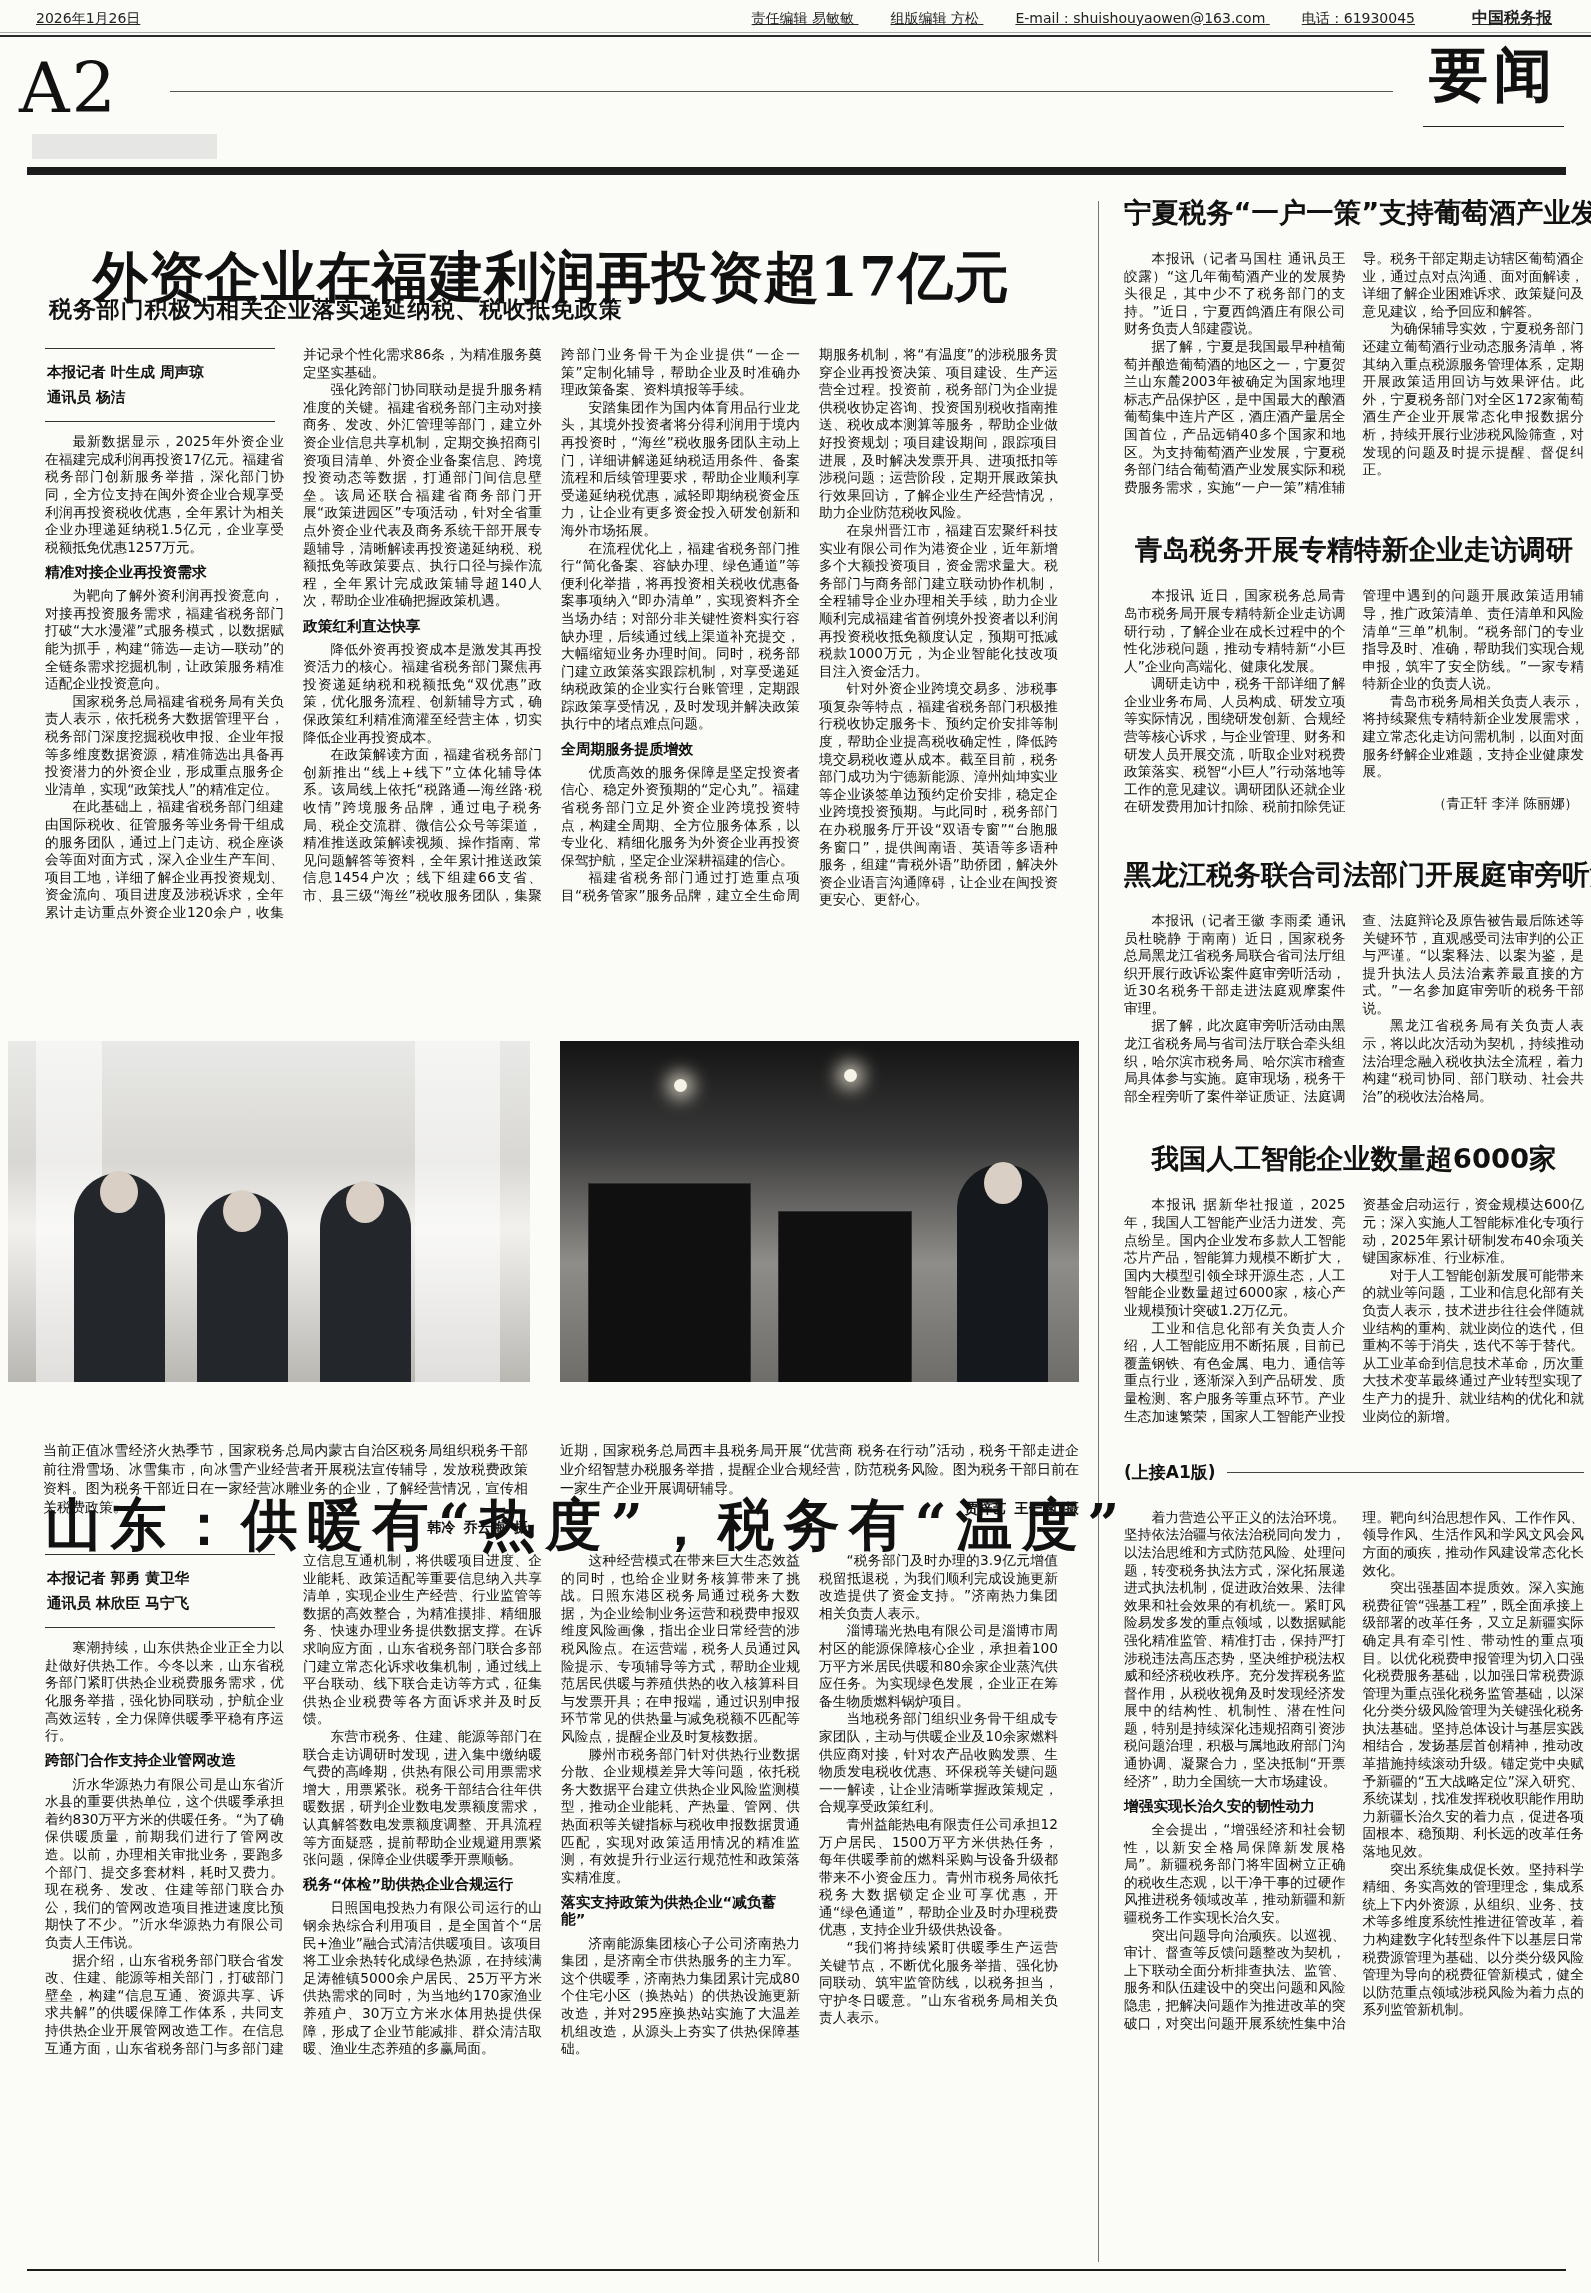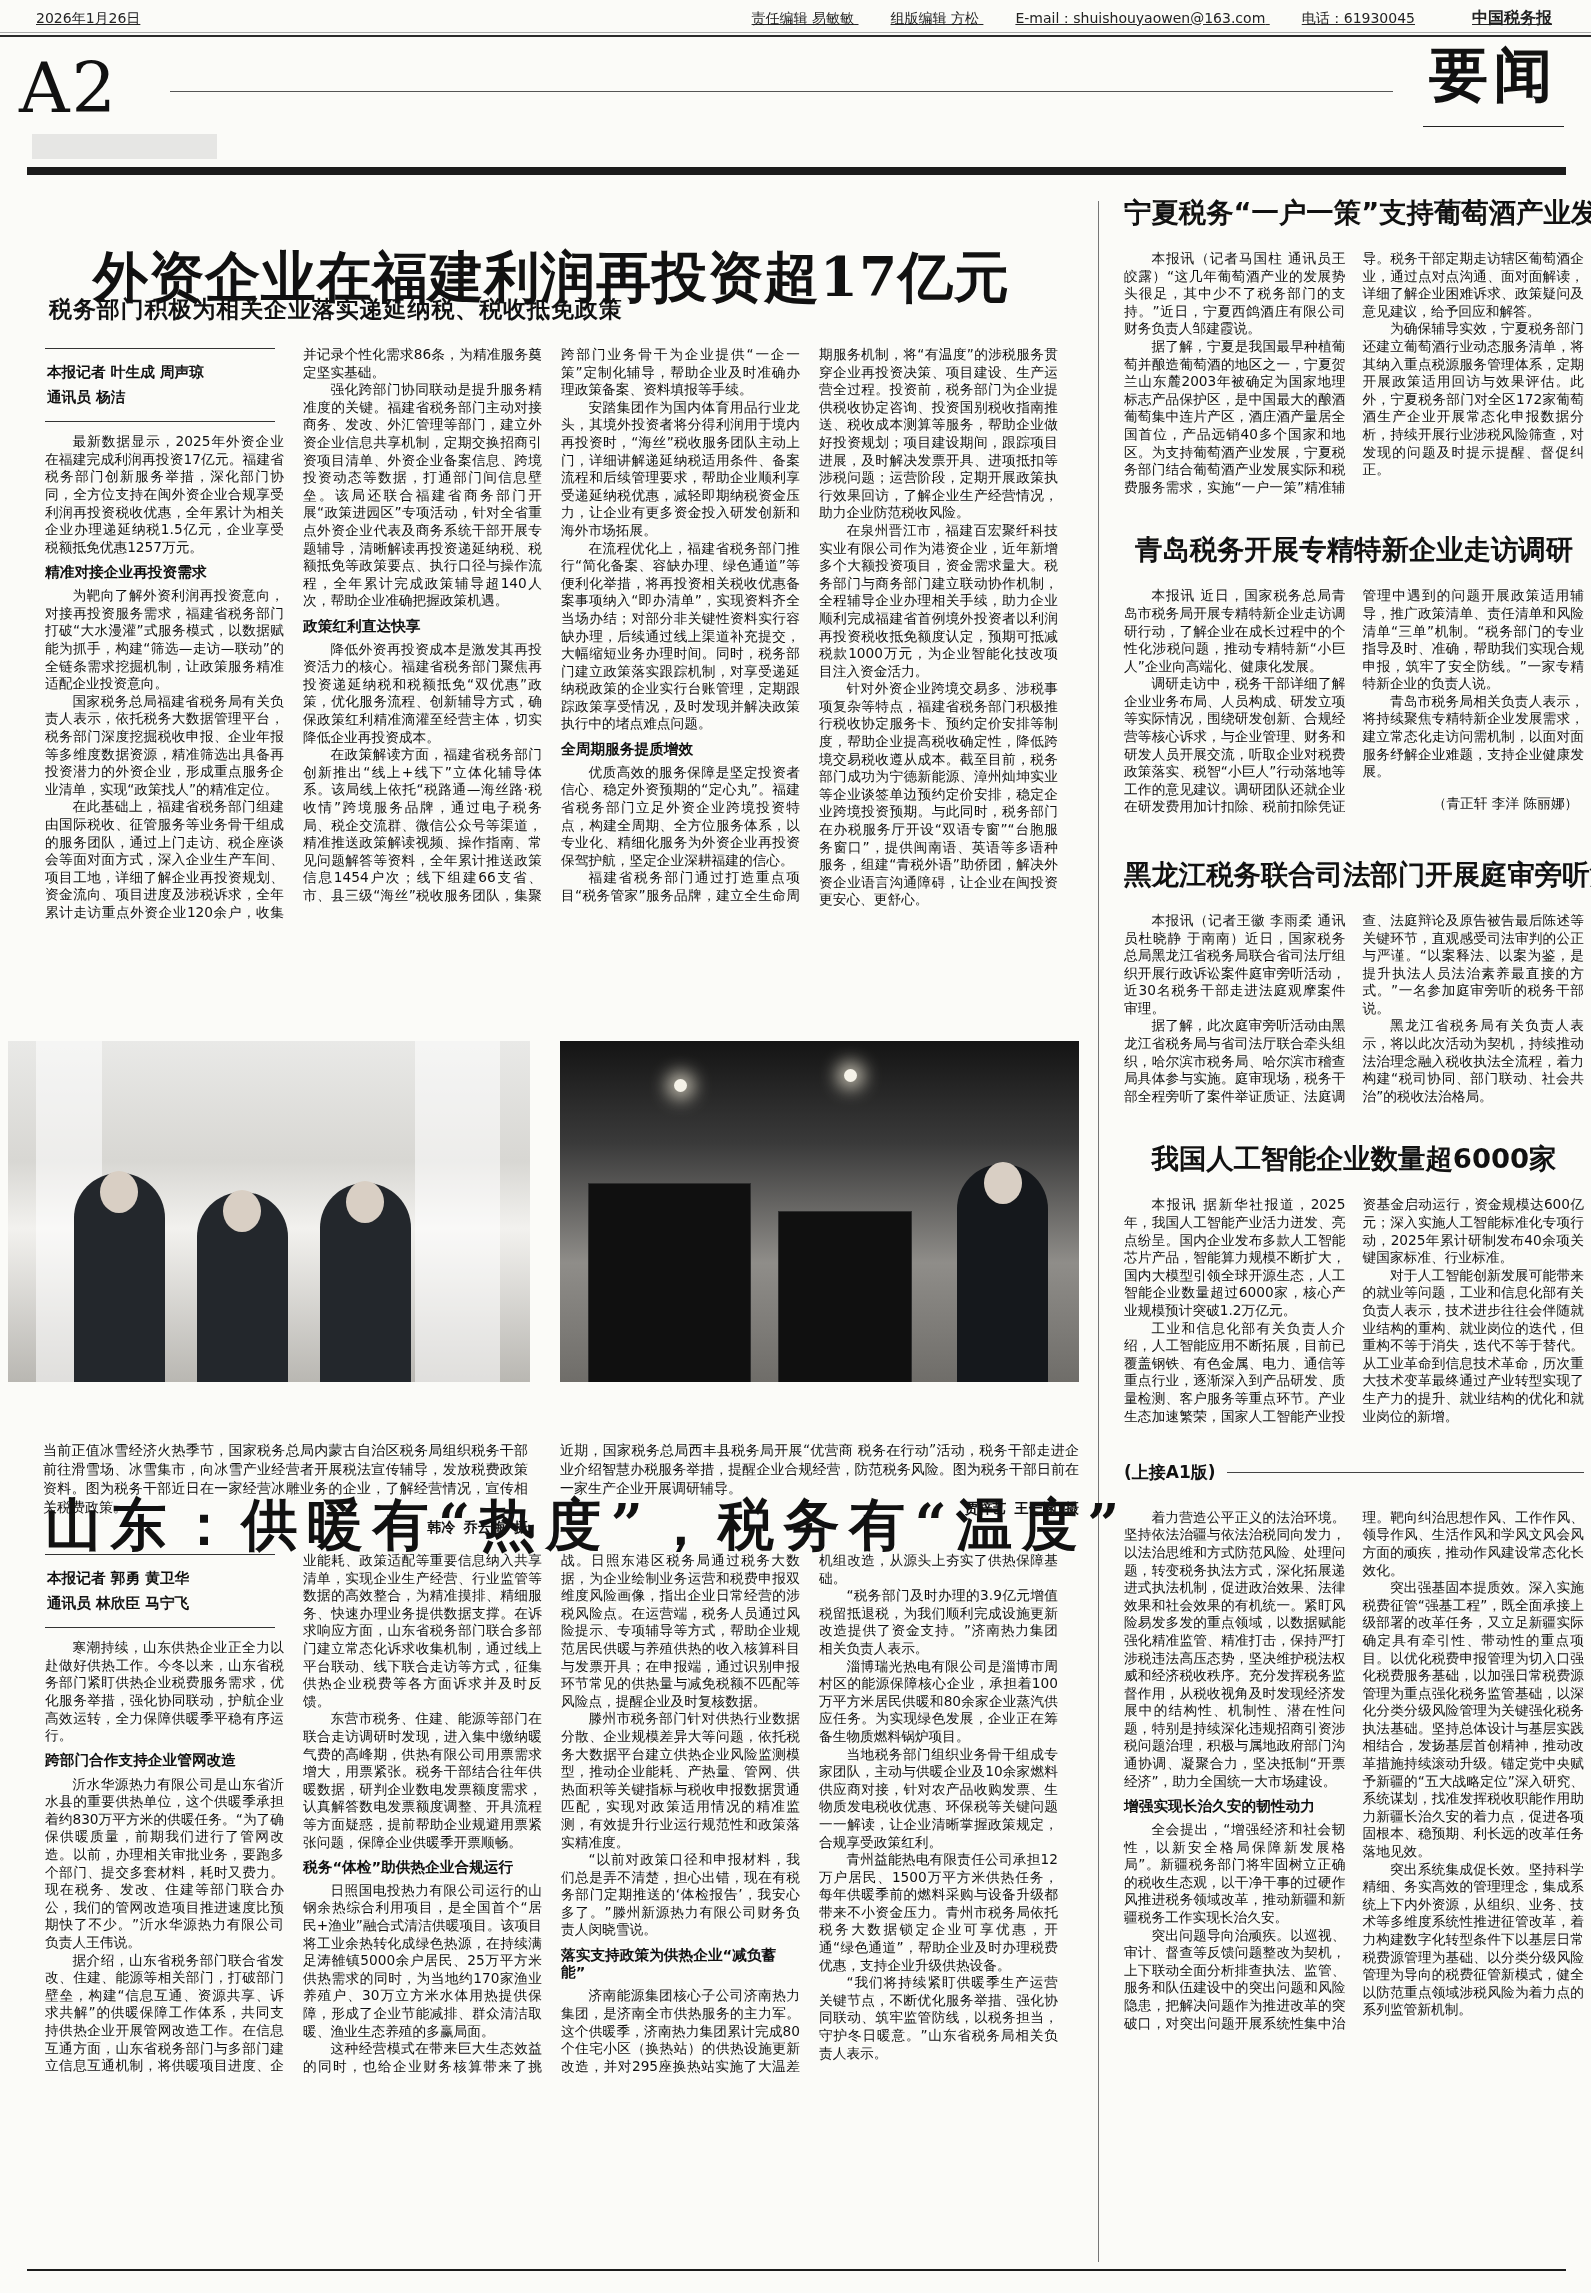--- a/index.html
+++ b/index.html
@@ -211,21 +211,20 @@
 通讯员 林欣臣 马宁飞</p>
       <p class="para">寒潮持续，山东供热企业正全力以赴做好供热工作。今冬以来，山东省税务部门紧盯供热企业税费服务需求，优化服务举措，强化协同联动，护航企业高效运转，全力保障供暖季平稳有序运行。</p>
       <p class="subhead">跨部门合作支持企业管网改造</p>
       <p class="para">沂水华源热力有限公司是山东省沂水县的重要供热单位，这个供暖季承担着约830万平方米的供暖任务。“为了确保供暖质量，前期我们进行了管网改造。以前，办理相关审批业务，要跑多个部门、提交多套材料，耗时又费力。现在税务、发改、住建等部门联合办公，我们的管网改造项目推进速度比预期快了不少。”沂水华源热力有限公司负责人王伟说。</p>
       <p class="para">据介绍，山东省税务部门联合省发改、住建、能源等相关部门，打破部门壁垒，构建“信息互通、资源共享、诉求共解”的供暖保障工作体系，共同支持供热企业开展管网改造工作。在信息互通方面，山东省税务部门与多部门建立信息互通机制，将供暖项目进度、企业能耗、政策适配等重要信息纳入共享清单，实现企业生产经营、行业监管等数据的高效整合，为精准摸排、精细服务、快速办理业务提供数据支撑。在诉求响应方面，山东省税务部门联合多部门建立常态化诉求收集机制，通过线上平台联动、线下联合走访等方式，征集供热企业税费等各方面诉求并及时反馈。</p>
       <p class="para">东营市税务、住建、能源等部门在联合走访调研时发现，进入集中缴纳暖气费的高峰期，供热有限公司用票需求增大，用票紧张。税务干部结合往年供暖数据，研判企业数电发票额度需求，认真解答数电发票额度调整、开具流程等方面疑惑，提前帮助企业规避用票紧张问题，保障企业供暖季开票顺畅。</p>
       <p class="subhead">税务“体检”助供热企业合规运行</p>
       <p class="para">日照国电投热力有限公司运行的山钢余热综合利用项目，是全国首个“居民+渔业”融合式清洁供暖项目。该项目将工业余热转化成绿色热源，在持续满足涛雒镇5000余户居民、25万平方米供热需求的同时，为当地约170家渔业养殖户、30万立方米水体用热提供保障，形成了企业节能减排、群众清洁取暖、渔业生态养殖的多赢局面。</p>
       <p class="para">这种经营模式在带来巨大生态效益的同时，也给企业财务核算带来了挑战。日照东港区税务局通过税务大数据，为企业绘制业务运营和税费申报双维度风险画像，指出企业日常经营的涉税风险点。在运营端，税务人员通过风险提示、专项辅导等方式，帮助企业规范居民供暖与养殖供热的收入核算科目与发票开具；在申报端，通过识别申报环节常见的供热量与减免税额不匹配等风险点，提醒企业及时复核数据。</p>
       <p class="para">滕州市税务部门针对供热行业数据分散、企业规模差异大等问题，依托税务大数据平台建立供热企业风险监测模型，推动企业能耗、产热量、管网、供热面积等关键指标与税收申报数据贯通匹配，实现对政策适用情况的精准监测，有效提升行业运行规范性和政策落实精准度。</p>
-      <p class="para">“以前对政策口径和申报材料，我们总是弄不清楚，担心出错，现在有税务部门定期推送的‘体检报告’，我安心多了。”滕州新源热力有限公司财务负责人闵晓雪说。</p>
       <p class="subhead">落实支持政策为供热企业“减负蓄能”</p>
       <p class="para">济南能源集团核心子公司济南热力集团，是济南全市供热服务的主力军。这个供暖季，济南热力集团累计完成80个住宅小区（换热站）的供热设施更新改造，并对295座换热站实施了大温差机组改造，从源头上夯实了供热保障基础。</p>
       <p class="para">“税务部门及时办理的3.9亿元增值税留抵退税，为我们顺利完成设施更新改造提供了资金支持。”济南热力集团相关负责人表示。</p>
       <p class="para">淄博瑞光热电有限公司是淄博市周村区的能源保障核心企业，承担着100万平方米居民供暖和80余家企业蒸汽供应任务。为实现绿色发展，企业正在筹备生物质燃料锅炉项目。</p>
       <p class="para">当地税务部门组织业务骨干组成专家团队，主动与供暖企业及10余家燃料供应商对接，针对农产品收购发票、生物质发电税收优惠、环保税等关键问题一一解读，让企业清晰掌握政策规定，合规享受政策红利。</p>
       <p class="para">青州益能热电有限责任公司承担12万户居民、1500万平方米供热任务，每年供暖季前的燃料采购与设备升级都带来不小资金压力。青州市税务局依托税务大数据锁定企业可享优惠，开通“绿色通道”，帮助企业及时办理税费优惠，支持企业升级供热设备。</p>
       <p class="para">“我们将持续紧盯供暖季生产运营关键节点，不断优化服务举措、强化协同联动、筑牢监管防线，以税务担当，守护冬日暖意。”山东省税务局相关负责人表示。</p>
     </div>
 
   <div class="botrule"></div>

